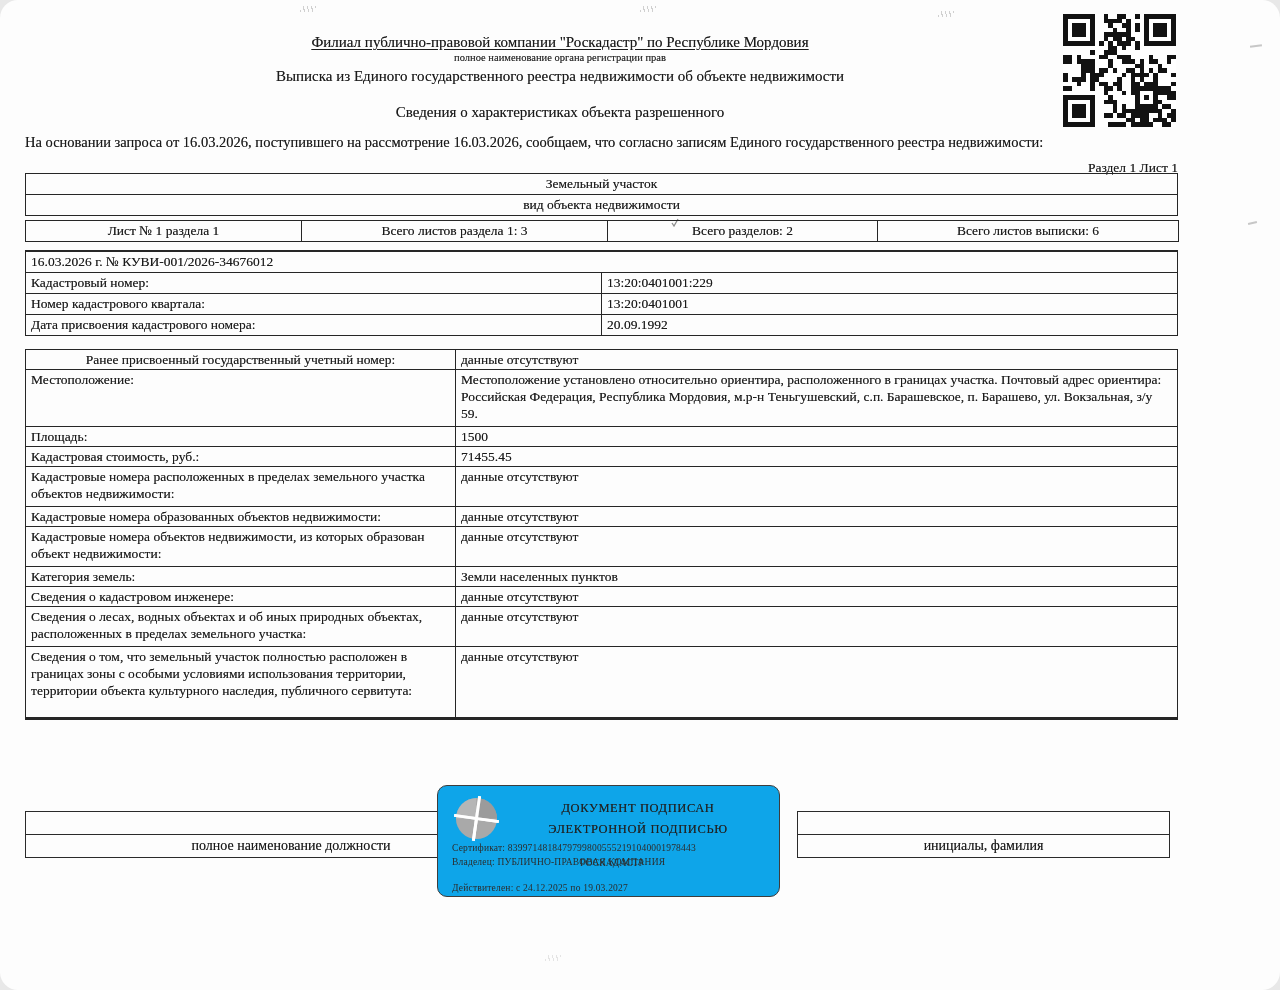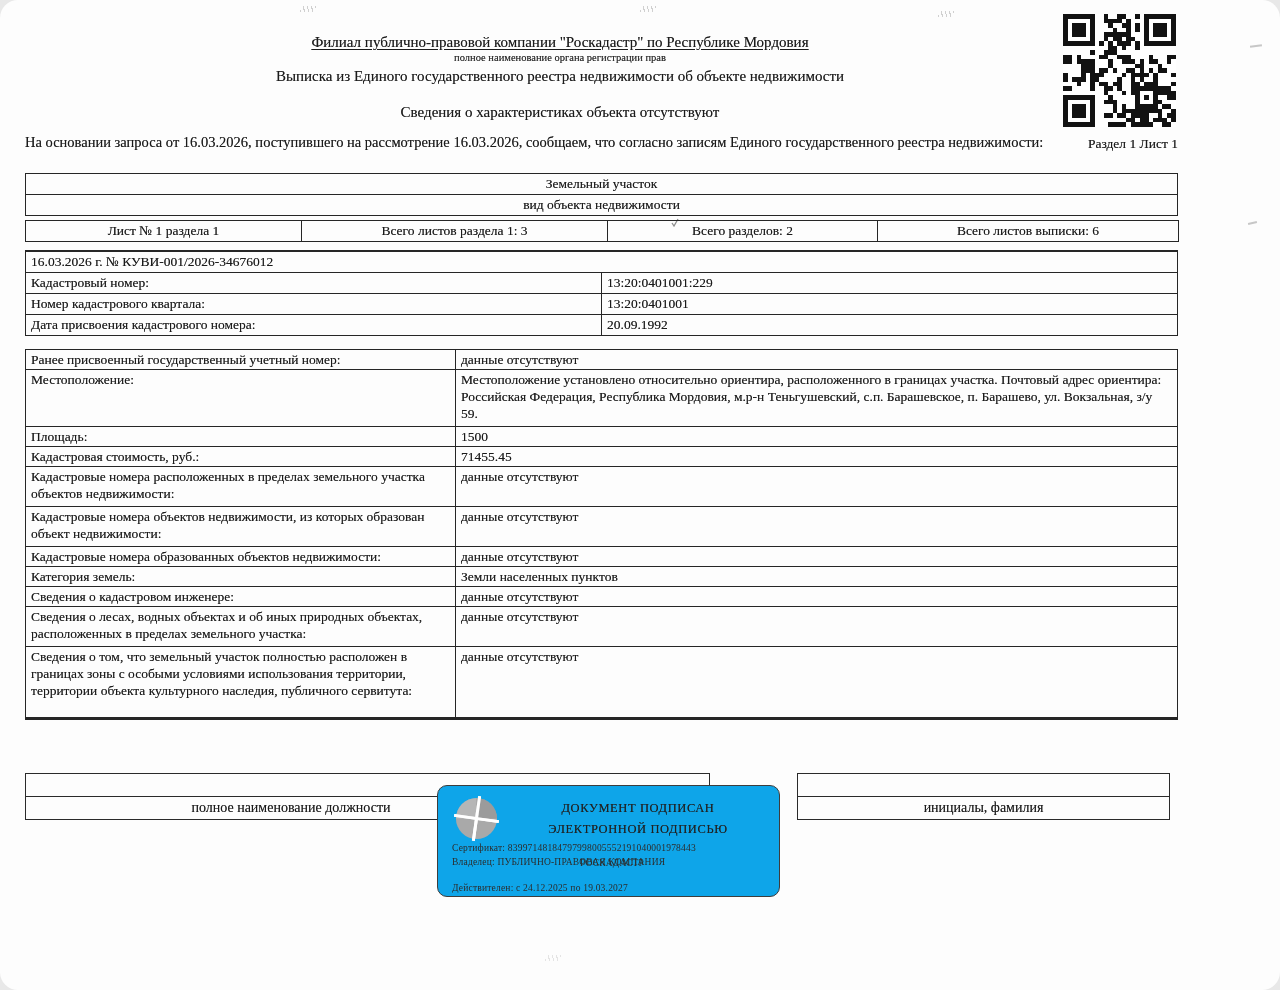--- a/index.html
+++ b/index.html
@@ -11,36 +11,36 @@
   }
   .page *{box-sizing:border-box;}
   .txt{text-shadow:0 0 .6px rgba(20,20,20,.55);}
   
   .hdr{position:absolute;left:0;top:34px;width:1120px;text-align:center;}
   .org{font-size:15px;text-decoration:underline;text-underline-offset:2px;}
   .org-cap{font-size:10.5px;margin-top:1px;color:#2a2a2a;}
   .doc-title{font-size:15px;margin-top:5px;}
   .sec-title{font-size:15px;margin-top:19px;}
   .request-line{position:absolute;left:25px;top:134px;width:1235px;font-size:14.5px;}
-  .sheet-label{position:absolute;left:0;top:136px;width:1178px;text-align:right;font-size:13.5px;}
+  .sheet-label{position:absolute;left:0;top:160px;width:1178px;text-align:right;font-size:13.5px;}
   
   .qr{position:absolute;left:1063px;top:14px;width:113px;height:113px;}
   
   table.doc{border-collapse:collapse;position:absolute;left:25px;width:1153px;table-layout:fixed;}
   table.doc td{border:1.6px solid #262626;font-size:13.5px;line-height:17px;
     padding:1px 5px;vertical-align:top;}
   table.t-object{top:173px;}
   table.t-object td{text-align:center;}
   table.t-sheets{top:220px;padding-left:10px;}
   table.t-sheets td{text-align:center;}
   table.t-cad{top:250px;}
   table.t-cad{border-top:2.5px solid #262626;}
   table.t-details{top:349px;border-bottom:3px solid #262626;}
   
-  .sig-box{position:absolute;border:1.6px solid #2a2a2a;height:47px;top:773px;}
+  .sig-box{position:absolute;border:1.6px solid #2a2a2a;height:47px;top:811px;}
   .sig-box .mid{position:absolute;left:0;right:0;top:22px;border-top:1.4px solid #2a2a2a;}
   .sig-box-left{left:25px;width:685px;}
   .sig-box-right{left:797px;width:373px;}
   .sig-cap{position:absolute;top:26px;font-size:14px;text-align:center;}
   .sig-cap-left{left:0;width:530px;}
   .sig-cap-right{left:0;width:100%;}
   .stamp{
     position:absolute;left:437px;top:785px;width:343px;height:112px;
     background:#0ea5e9;border:1.7px solid #3d3d3d;border-radius:10px;z-index:5;
   }
@@ -290,21 +290,21 @@
       <rect x="2" y="20" width="3" height="3" fill="#121212"></rect>
       <rect x="16" y="16" width="5" height="5" fill="#121212"></rect>
       <rect x="17" y="17" width="3" height="3" fill="#ffffff"></rect>
       <rect x="18" y="18" width="1" height="1" fill="#121212"></rect>
     </svg>
 
   <div class="hdr">
     <div class="org txt">Филиал публично-правовой компании "Роскадастр" по Республике Мордовия</div>
     <div class="org-cap txt">полное наименование органа регистрации прав</div>
     <div class="doc-title txt">Выписка из Единого государственного реестра недвижимости об объекте недвижимости</div>
-    <div class="sec-title txt">Сведения о характеристиках объекта отсутствуют</div>
+    <div class="sec-title txt">Сведения о характеристиках объекта разрешенного</div>
   </div>
   <div class="request-line txt">На  основании запроса от 16.03.2026, поступившего на рассмотрение 16.03.2026, сообщаем, что согласно записям Единого государственного реестра недвижимости:</div>
   <div class="sheet-label txt">Раздел 1 Лист 1</div>
 
   <table class="doc t-object">
     <tbody>
         <tr style="height:21px;">
           <td class="txt">Земельный участок</td>
         </tr>
     <tr style="height:21px;">
@@ -340,45 +340,45 @@
     <tr style="height:21px;">
       <td class="txt">Дата присвоения кадастрового номера:</td>
       <td class="txt">20.09.1992</td>
     </tr>
   </tbody>
     </table>
 
   <table class="doc t-details">
     <tbody>
         <tr style="height:19px;">
-      <td style="width:430px;" class="txt">Ранее присвоенный государственный учетный номер:</td>
+      <td style="width:430px;text-align:center;" class="txt">Ранее присвоенный государственный учетный номер:</td>
       <td class="txt">данные отсутствуют</td>
     </tr>
     <tr style="height:57px;">
       <td class="txt">Местоположение:</td>
       <td class="txt">Местоположение установлено относительно ориентира, расположенного в границах участка. Почтовый адрес ориентира: Российская Федерация, Республика Мордовия, м.р-н Теньгушевский, с.п. Барашевское, п. Барашево, ул. Вокзальная, з/у 59.</td>
     </tr>
     <tr style="height:19px;">
       <td class="txt">Площадь:</td>
       <td class="txt">1500</td>
     </tr>
     <tr style="height:19px;">
       <td class="txt">Кадастровая стоимость, руб.:</td>
       <td class="txt">71455.45</td>
     </tr>
     <tr style="height:40px;">
       <td class="txt">Кадастровые номера расположенных в пределах земельного участка объектов недвижимости:</td>
       <td class="txt">данные отсутствуют</td>
     </tr>
+    <tr style="height:19px;">
+      <td class="txt">Кадастровые номера образованных объектов недвижимости:</td>
+      <td class="txt">данные отсутствуют</td>
+    </tr>
     <tr style="height:40px;">
       <td class="txt">Кадастровые номера объектов недвижимости, из которых образован объект недвижимости:</td>
-      <td class="txt">данные отсутствуют</td>
-    </tr>
-    <tr style="height:19px;">
-      <td class="txt">Кадастровые номера образованных объектов недвижимости:</td>
       <td class="txt">данные отсутствуют</td>
     </tr>
     <tr style="height:19px;">
       <td class="txt">Категория земель:</td>
       <td class="txt">Земли населенных пунктов</td>
     </tr>
     <tr style="height:19px;">
       <td class="txt">Сведения о кадастровом инженере:</td>
       <td class="txt">данные отсутствуют</td>
     </tr>

